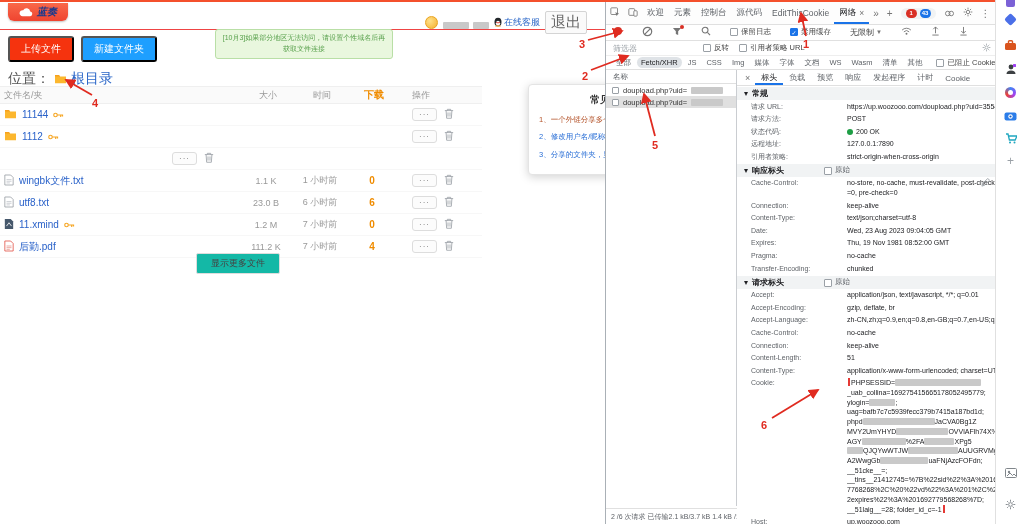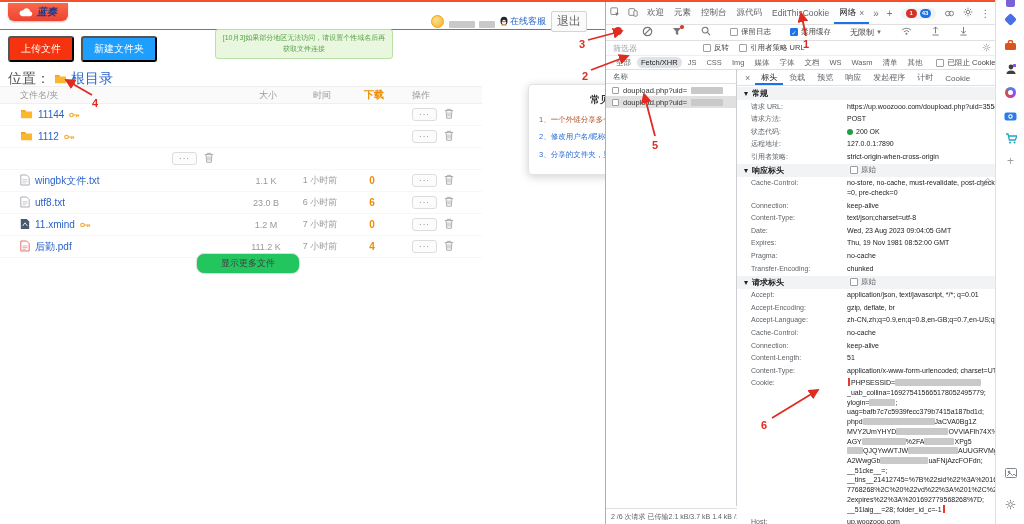--- a/index.html
+++ b/index.html
@@ -13,42 +13,42 @@
   .logo{position:absolute;left:8px;top:1px;width:60px;height:18px;background:linear-gradient(#f9694a,#ef4430);
         border-radius:0 0 6px 6px;display:flex;align-items:center;justify-content:center;gap:3px;
         box-shadow:0 1px 2px rgba(0,0,0,.25)}
   .logo .txt{font-size:10px;font-weight:bold;color:#1c3a8c;font-style:italic}
   .navtabs{position:absolute;left:76px;top:9px;display:flex;gap:6px}
   .navtab{font-size:10px;padding:3px 9px;border-radius:3px;background:#fdf3cf;color:#8a6d2a;cursor:pointer;white-space:nowrap}
   .navtab.active{background:#fcc22e;color:#5b3a00}
   .usercluster{position:absolute;right:18px;top:9px;display:flex;align-items:center;gap:5px}
   .avatar{width:11px;height:11px;border-radius:50%;background:radial-gradient(circle at 35% 35%,#ffe18a,#f5b02e);border:1px solid #e9a41f}
   .svclink{font-size:9px;color:#2a66c8;display:flex;align-items:center;gap:2px}
-  .logoutbtn{font-size:12px;padding:1px 5px;border:1px solid #d4d4d4;border-radius:2px;background:#fafafa;color:#666}
+  .logoutbtn{font-size:15px;padding:1px 5px;border:1px solid #d4d4d4;border-radius:2px;background:#fafafa;color:#666}
   .actions{position:absolute;left:8px;top:36px;display:flex;gap:7px}
   .btn-upload{background:#f5330e;color:#fff;font-size:10px;padding:4px 11px;border-radius:3px}
   .btn-newfolder{background:#1e9fff;color:#fff;font-size:10px;padding:4px 11px;border-radius:3px}
   .notice{position:absolute;left:215px;top:29px;width:168px;background:#e9f7de;border:1px solid #b9dfa6;
           border-radius:3px;color:#57a04b;font-size:7px;line-height:1.55;text-align:center;padding:3px 4px}
   .location{position:absolute;left:8px;top:70px;display:flex;align-items:center;gap:4px;font-size:14px;color:#555}
   .location a{color:#2a66c8;text-decoration:none}
   .filetable{position:absolute;left:0;top:86px;width:482px}
   .thead{display:flex;height:16px;align-items:center;background:#fafafa;border-top:1px solid #efefef;
          border-bottom:1px solid #efefef;font-size:9px;color:#9a9a9a}
   .frow{display:flex;height:21px;align-items:center;border-bottom:1px solid #f7f7f7;font-size:10px}
-  .c-name{flex:1;padding-left:20px;display:flex;align-items:center;gap:5px;overflow:hidden;white-space:nowrap}
+  .c-name{flex:1;padding-left:4px;display:flex;align-items:center;gap:5px;overflow:hidden;white-space:nowrap}
   .c-name a{color:#2a62c9;text-decoration:none}
   .c-size{width:52px;text-align:center;color:#999;font-size:9px}
   .c-time{width:56px;text-align:center;color:#999;font-size:9px}
   .c-dl{width:48px;text-align:center;color:#f08c00;font-weight:bold;font-size:10px}
   .c-ops{width:70px;display:flex;align-items:center;gap:7px;padding-left:16px}
   .opsbtn{border:1px solid #ddd;background:#fcfcfc;border-radius:3px;font-size:8px;line-height:7px;
           color:#888;padding:2px 6px;letter-spacing:1px}
-  .morebtn{position:absolute;left:196px;top:253px;font-size:9px;color:#444;background:#22c55e;
-           border:1px solid #ddd;border-radius:8px;padding:3px 24px}
+  .morebtn{position:absolute;left:196px;top:253px;font-size:9px;color:#444;background:#14b8a6;
+           border:1px solid #ddd;border-radius:2px;padding:3px 14px}
   
   .faq{position:absolute;left:528px;top:84px;width:142px;background:#fff;border:1px solid #e4e4e4;border-radius:4px;
        box-shadow:0 2px 10px rgba(0,0,0,.18);padding:8px 10px;z-index:2}
   .faq-title{font-size:10px;font-weight:bold;color:#333;text-align:center;margin-bottom:7px}
   .faq-item{font-size:7.5px;line-height:1.5;margin-bottom:6px}
   
   .devtools{position:absolute;left:605px;top:2px;width:390px;height:522px;background:#fff;
             border-left:1px solid #aab0b6;z-index:3;font-size:8px;color:#333}
   .dtrow1{position:absolute;left:0;top:0;width:100%;height:22px;border-bottom:1px solid #e0e0e0;
           display:flex;align-items:center;background:#fdfdfd}
@@ -80,21 +80,21 @@
   .statusbar{position:absolute;left:0;bottom:0;width:131px;height:16px;border-top:1px solid #e0e0e0;
              font-size:7px;color:#5f6368;display:flex;align-items:center;padding-left:5px;box-sizing:border-box;
              white-space:nowrap;overflow:hidden;background:#fff}
   
   .details{position:absolute;left:131px;top:68px;width:259px;height:454px;overflow:hidden;box-sizing:border-box}
   .dettabs{height:15px;border-bottom:1px solid #e0e0e0;display:flex;align-items:center;gap:1px;padding-left:4px}
   .dettab{font-size:8px;color:#5f6368;padding:2px 6px;white-space:nowrap}
   .dettab.active{color:#202124;box-shadow:inset 0 -2px 0 #1a73e8}
   .secbar{height:13px;background:#f1f3f4;display:flex;align-items:center;font-size:8px;color:#202124;
           padding-left:7px;gap:4px;font-weight:bold;margin-top:1px}
-  .secbar .raw{display:flex;align-items:center;gap:3px;font-weight:normal;color:#5f6368;margin-left:62px}
+  .secbar .raw{display:flex;align-items:flex-end;gap:3px;font-weight:normal;color:#5f6368;margin-left:36px}
   .kv{display:flex;padding:1.5px 0 1.5px 14px;align-items:flex-start}
   .kv .k{width:96px;flex:none;color:#5f6368;font-size:7px;line-height:9.6px}
   .kv .v{flex:1;color:#202124;font-size:7px;line-height:9.6px;white-space:nowrap;overflow:hidden}
   .kv.wrap .v{white-space:normal;word-break:break-all}
   .statusdot{display:inline-block;width:6px;height:6px;border-radius:50%;background:#1e9e45;margin-right:3px;vertical-align:-1px}
   .rblock{display:inline-block;height:7px;background:#c9c9c9;border-radius:1px;vertical-align:-1px}
   .redbar{display:inline-block;width:2px;height:8px;background:#e53935;vertical-align:-1px;margin:0 1px}
   .cookie-line{font-size:7px;line-height:9.7px;color:#202124;white-space:nowrap;overflow:hidden}
   .editpencil{position:absolute;right:6px}
   

